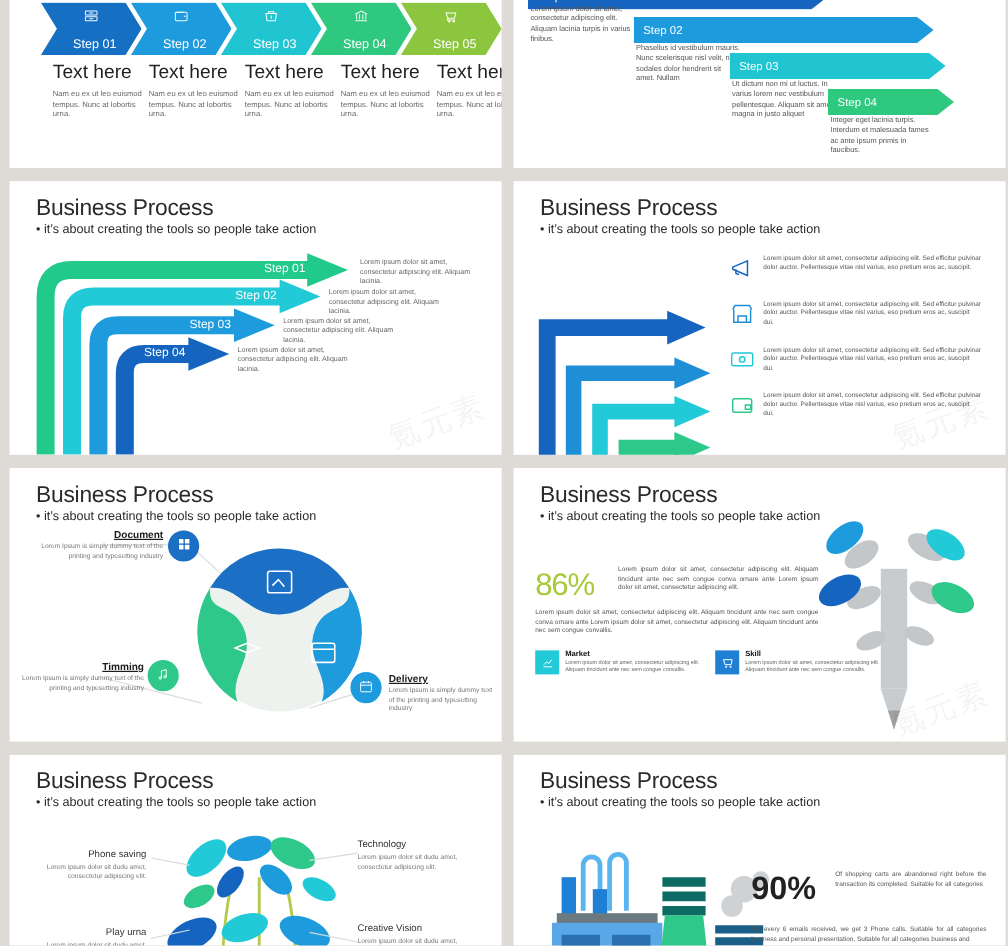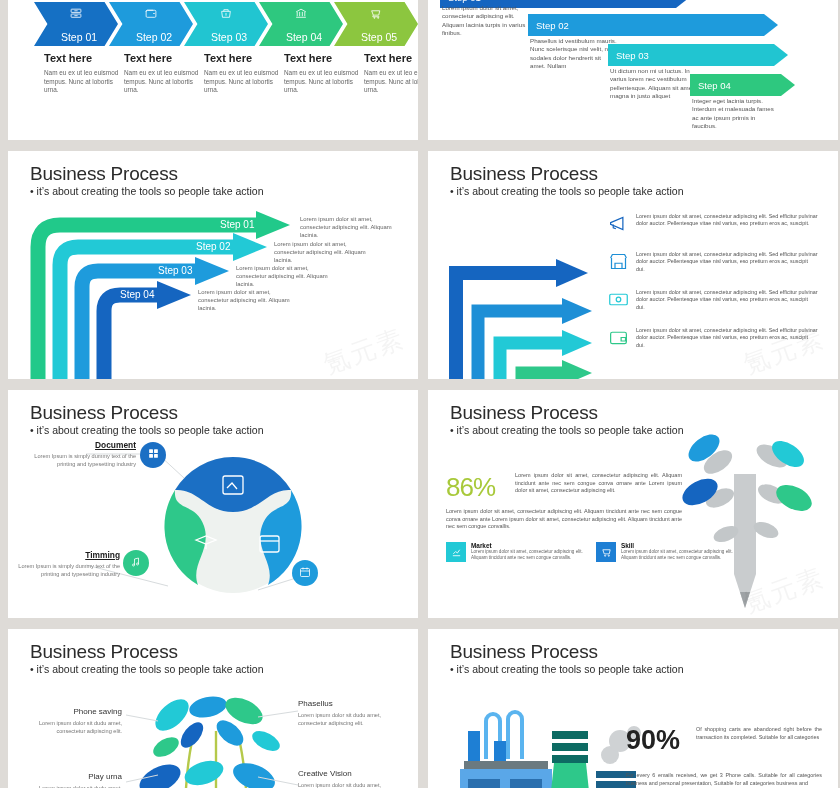--- a/index.html
+++ b/index.html
@@ -38,21 +38,21 @@
     clip-path: polygon(0 0, 84% 0, 100% 50%, 84% 100%, 0 100%, 16% 50%);
     margin-left: -9px;
     color:#fff;
   }
   .chev:first-child{margin-left:0;}
   .chev .ci { position:absolute; top: 5px; left:50%; transform: translateX(-50%); font-size: 13px; opacity:.95; }
   .chev .cl { font-size: 10.5px; padding-left: 6px; }
 
   .s1-texts { position:absolute; left: 36px; top: 52px; display:flex; }
   .s1-col { width: 75px; margin-right: 5px; }
-  .s1-col h4 { font-size: 11px; font-weight: 700; color:#222; margin-bottom: 5px; }
+  .s1-col h4 { font-size: 16px; font-weight: 400; color:#222; margin-bottom: 5px; }
   .s1-col p { font-size: 6.4px; line-height: 8.6px; color:#666; }
 
   
   .ban { position:absolute; height: 22px; display:flex; align-items:center;
          color:#fff; font-size: 9.5px; padding-left: 8px;
          clip-path: polygon(0 0, calc(100% - 14px) 0, 100% 50%, calc(100% - 14px) 100%, 0 100%); }
   .ban-txt { position:absolute; font-size:6.2px; line-height:8.4px; color:#555; width: 88px; }
 
   
   .s3-wrap { position: absolute; left: 0; top: 44px; width: 410px; height: 184px; }
@@ -331,20 +331,24 @@
     <div class="lbl" style="left:6px; top:160px; width:106px; text-align:right;">
       <h5>Timming</h5>
       <p>Lorem Ipsum is simply dummy text of the printing and typesetting industry</p>
     </div>
 
     <div class="bub" style="left:284px; top:170px; width:26px; height:26px; background:#1e9bdc;">
       <span><svg width="12" height="12" viewBox="0 0 24 24" fill="none" stroke="#fff" stroke-width="1.6">
             <rect x="3" y="5" width="18" height="16" rx="2"></rect>
             <path d="M3 10h18M8 3v4M16 3v4"></path>
           </svg></span>
+    </div>
+    <div class="lbl" style="left:316px; top:170px; width:92px; text-align:left;">
+      <h5>Delivery</h5>
+      <p>Lorem Ipsum is simply dummy text of the printing and typesetting industry</p>
     </div>
   </div>
 
   <div class="slide">
     <div class="hd">
       <div class="t1">Business Process</div>
       <div class="t2">• it’s about creating the tools so people take action</div>
     </div>
 
     <div style="position:absolute; left:18px; top:82px; display:flex; gap:20px; width:236px;">
@@ -434,21 +438,21 @@
 
     <div class="s7-lbl" style="left:14px; top:78px; width:100px; text-align:right;">
       <h5>Phone saving</h5>
       <p>Lorem ipsum dolor sit dudu amet, consectetur adipiscing elit.</p>
     </div>
     <div class="s7-lbl" style="left:14px; top:143px; width:100px; text-align:right;">
       <h5>Play urna</h5>
       <p>Lorem ipsum dolor sit dudu amet, consectetur adipiscing elit.</p>
     </div>
     <div class="s7-lbl" style="left:290px; top:70px; width:105px; text-align:left;">
-      <h5>Phasellus</h5>
+      <h5>Technology</h5>
       <p>Lorem ipsum dolor sit dudu amet, consectetur adipiscing elit.</p>
     </div>
     <div class="s7-lbl" style="left:290px; top:140px; width:105px; text-align:left;">
       <h5>Creative Vision</h5>
       <p>Lorem ipsum dolor sit dudu amet, consectetur adipiscing elit.</p>
     </div>
 
   </div>
 
   <div class="slide">

